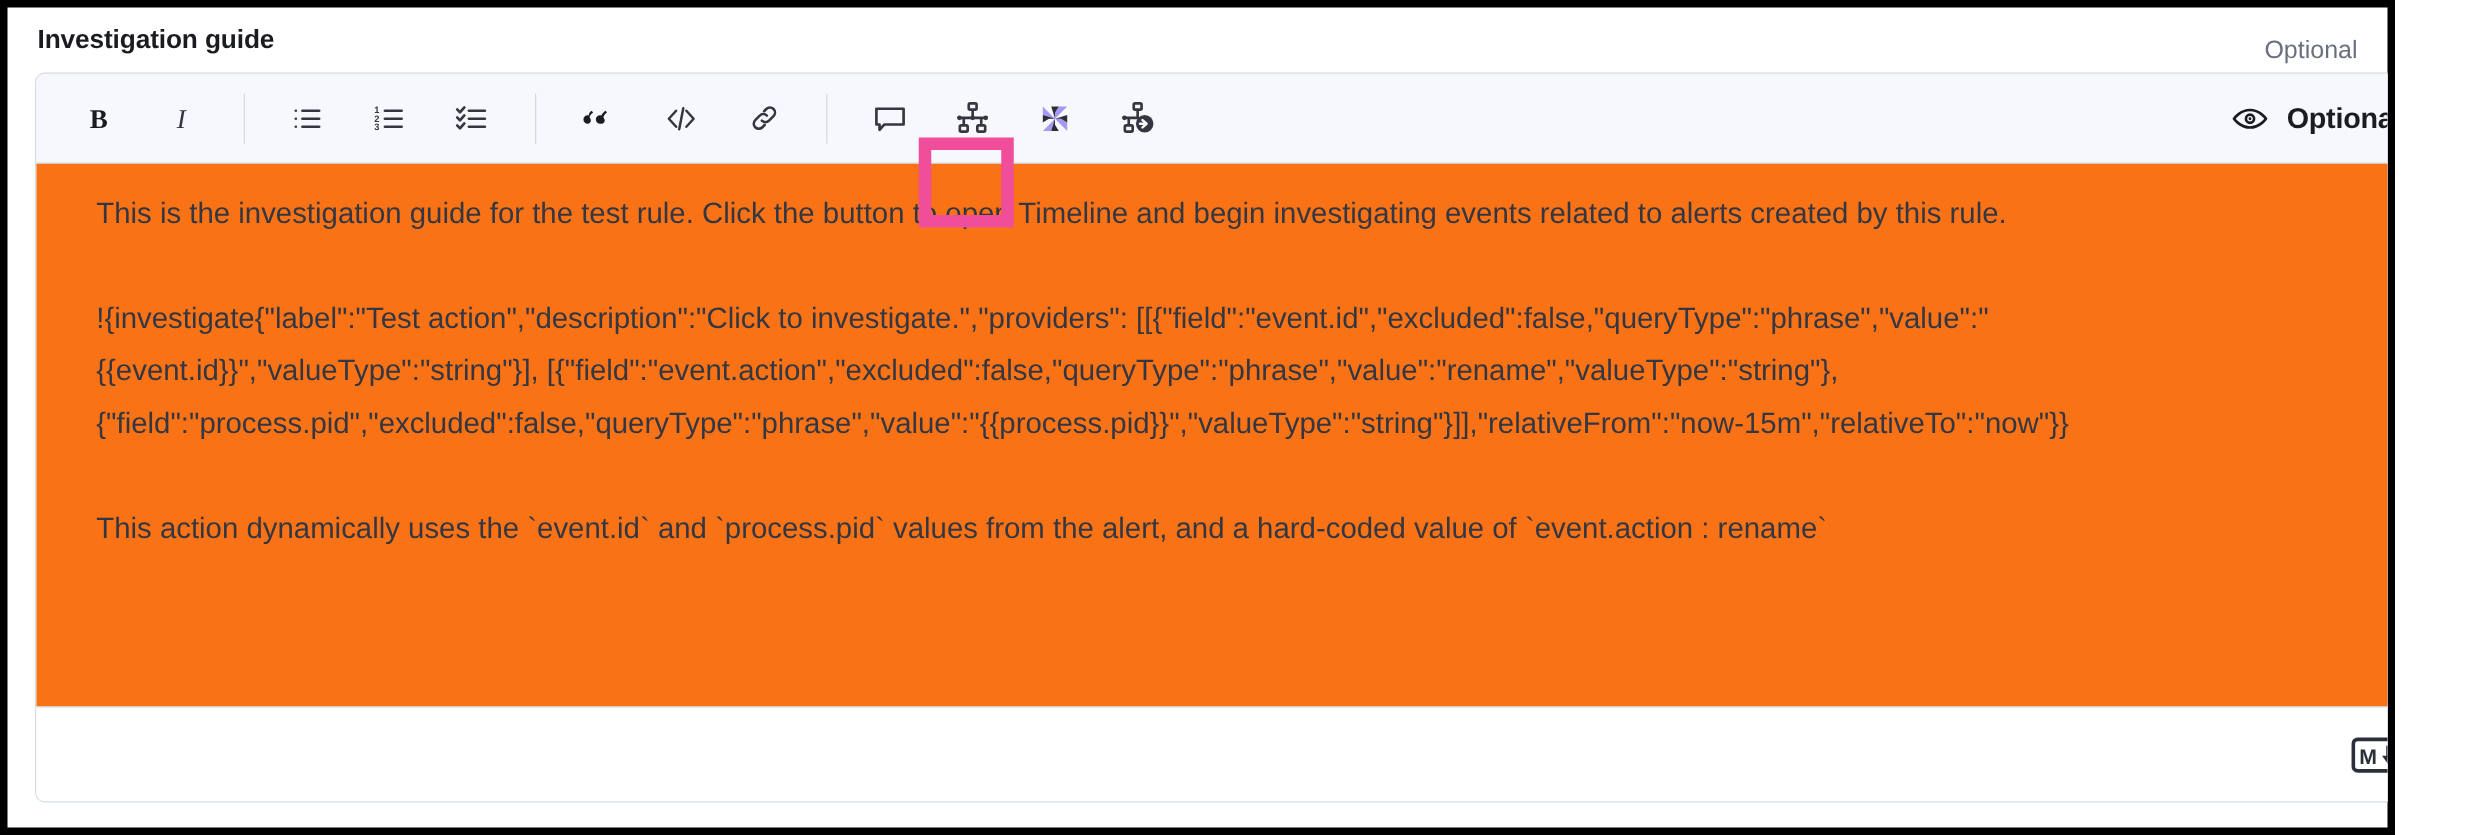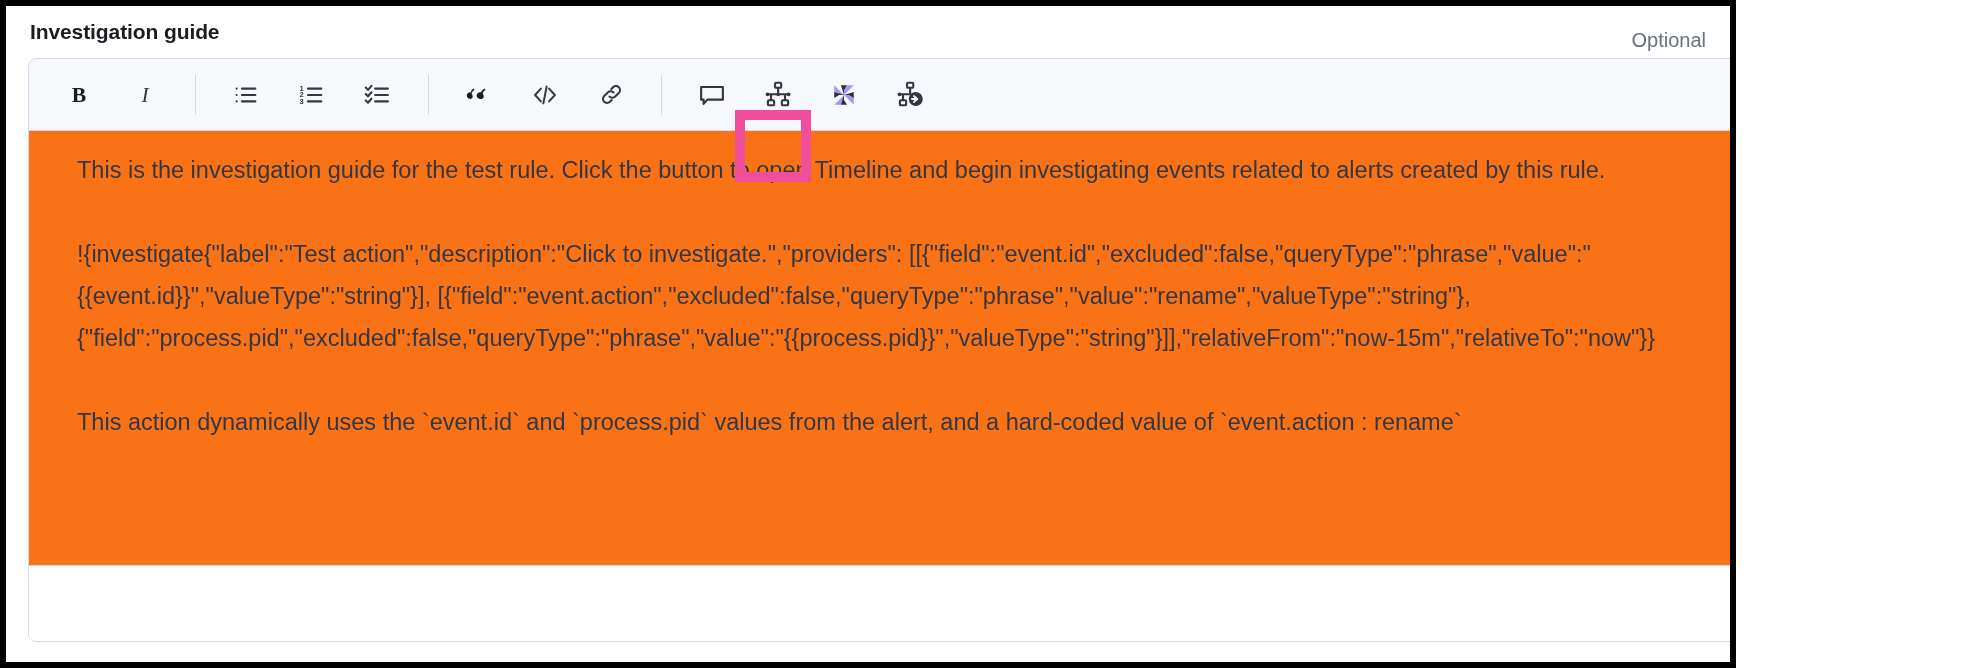--- a/index.html
+++ b/index.html
@@ -3,21 +3,21 @@
 <meta charset="utf-8">
 <style>
   * { box-sizing: border-box; }
   html, body {
     margin: 0; padding: 0;
     background: #ffffff;
     font-family: "Liberation Sans", sans-serif;
   }
   .screen {
     position: relative;
-    width: 1736px;
+    width: 1916px;
     height: 668px;
     background: #ffffff;
     border: 6px solid #000000;
     overflow: hidden;
   }
   
   .form-row-header {
     position: absolute;
     left: 0; top: 0;
     width: 100%;

